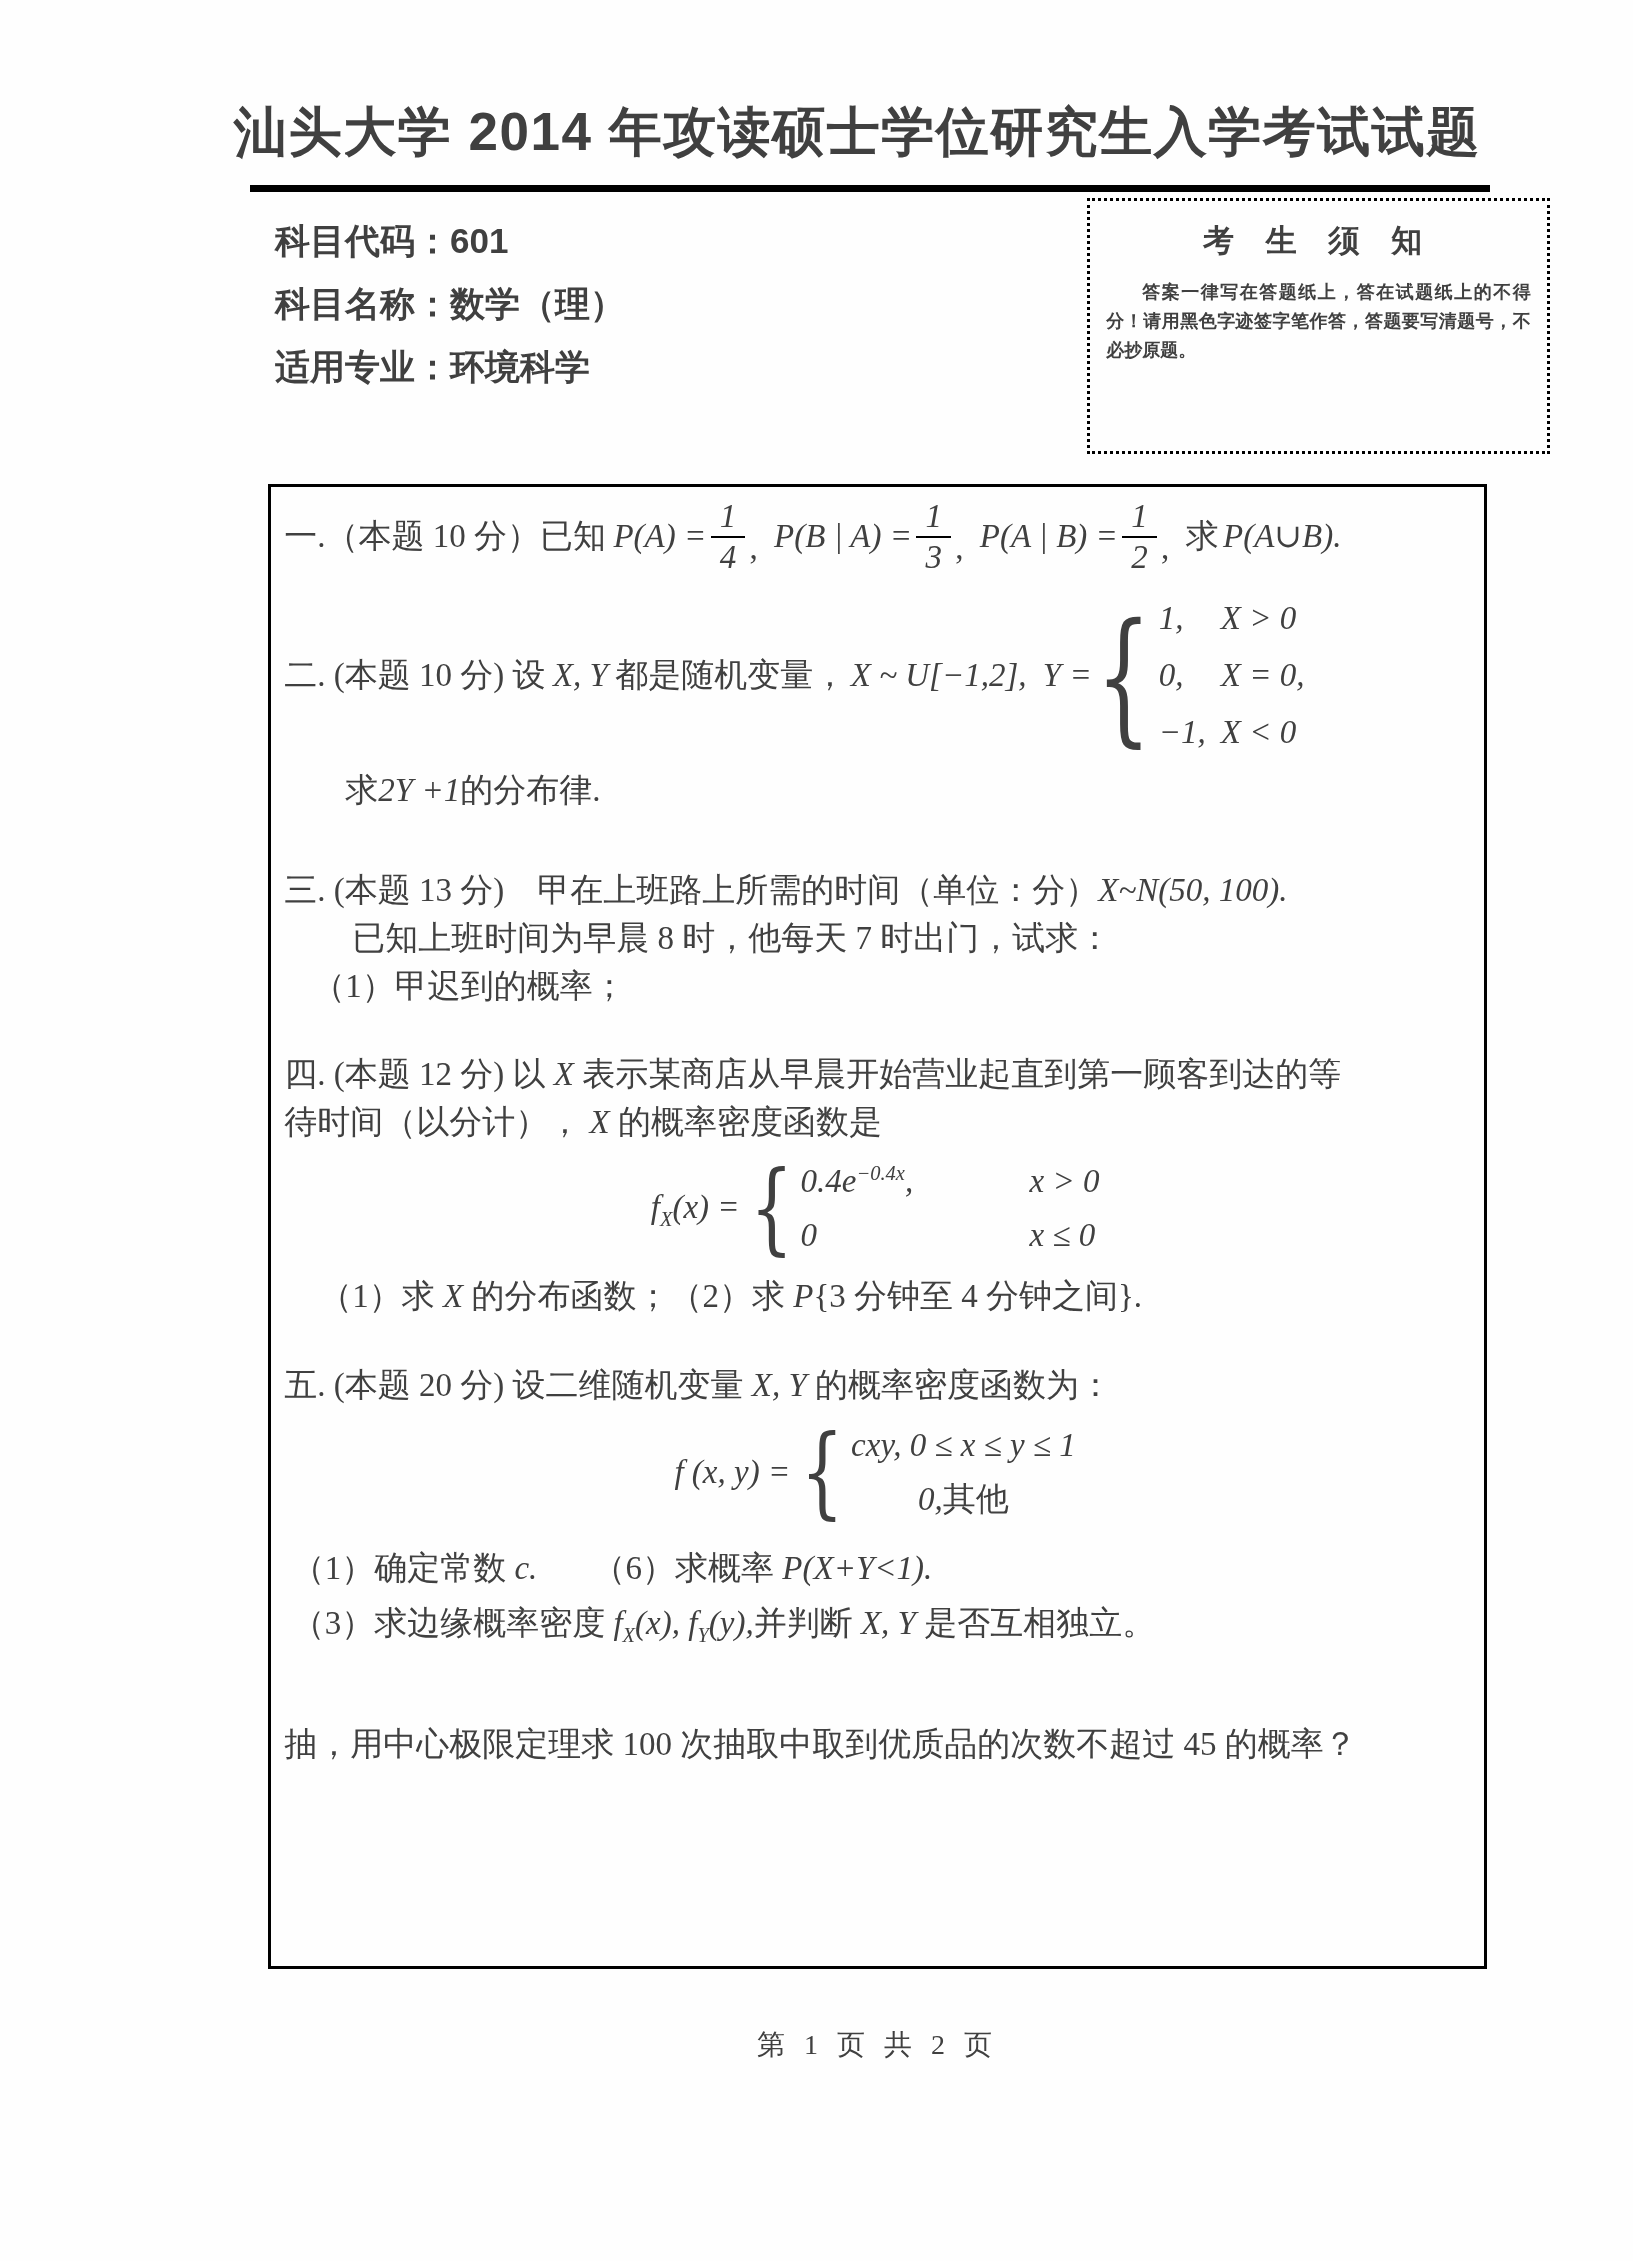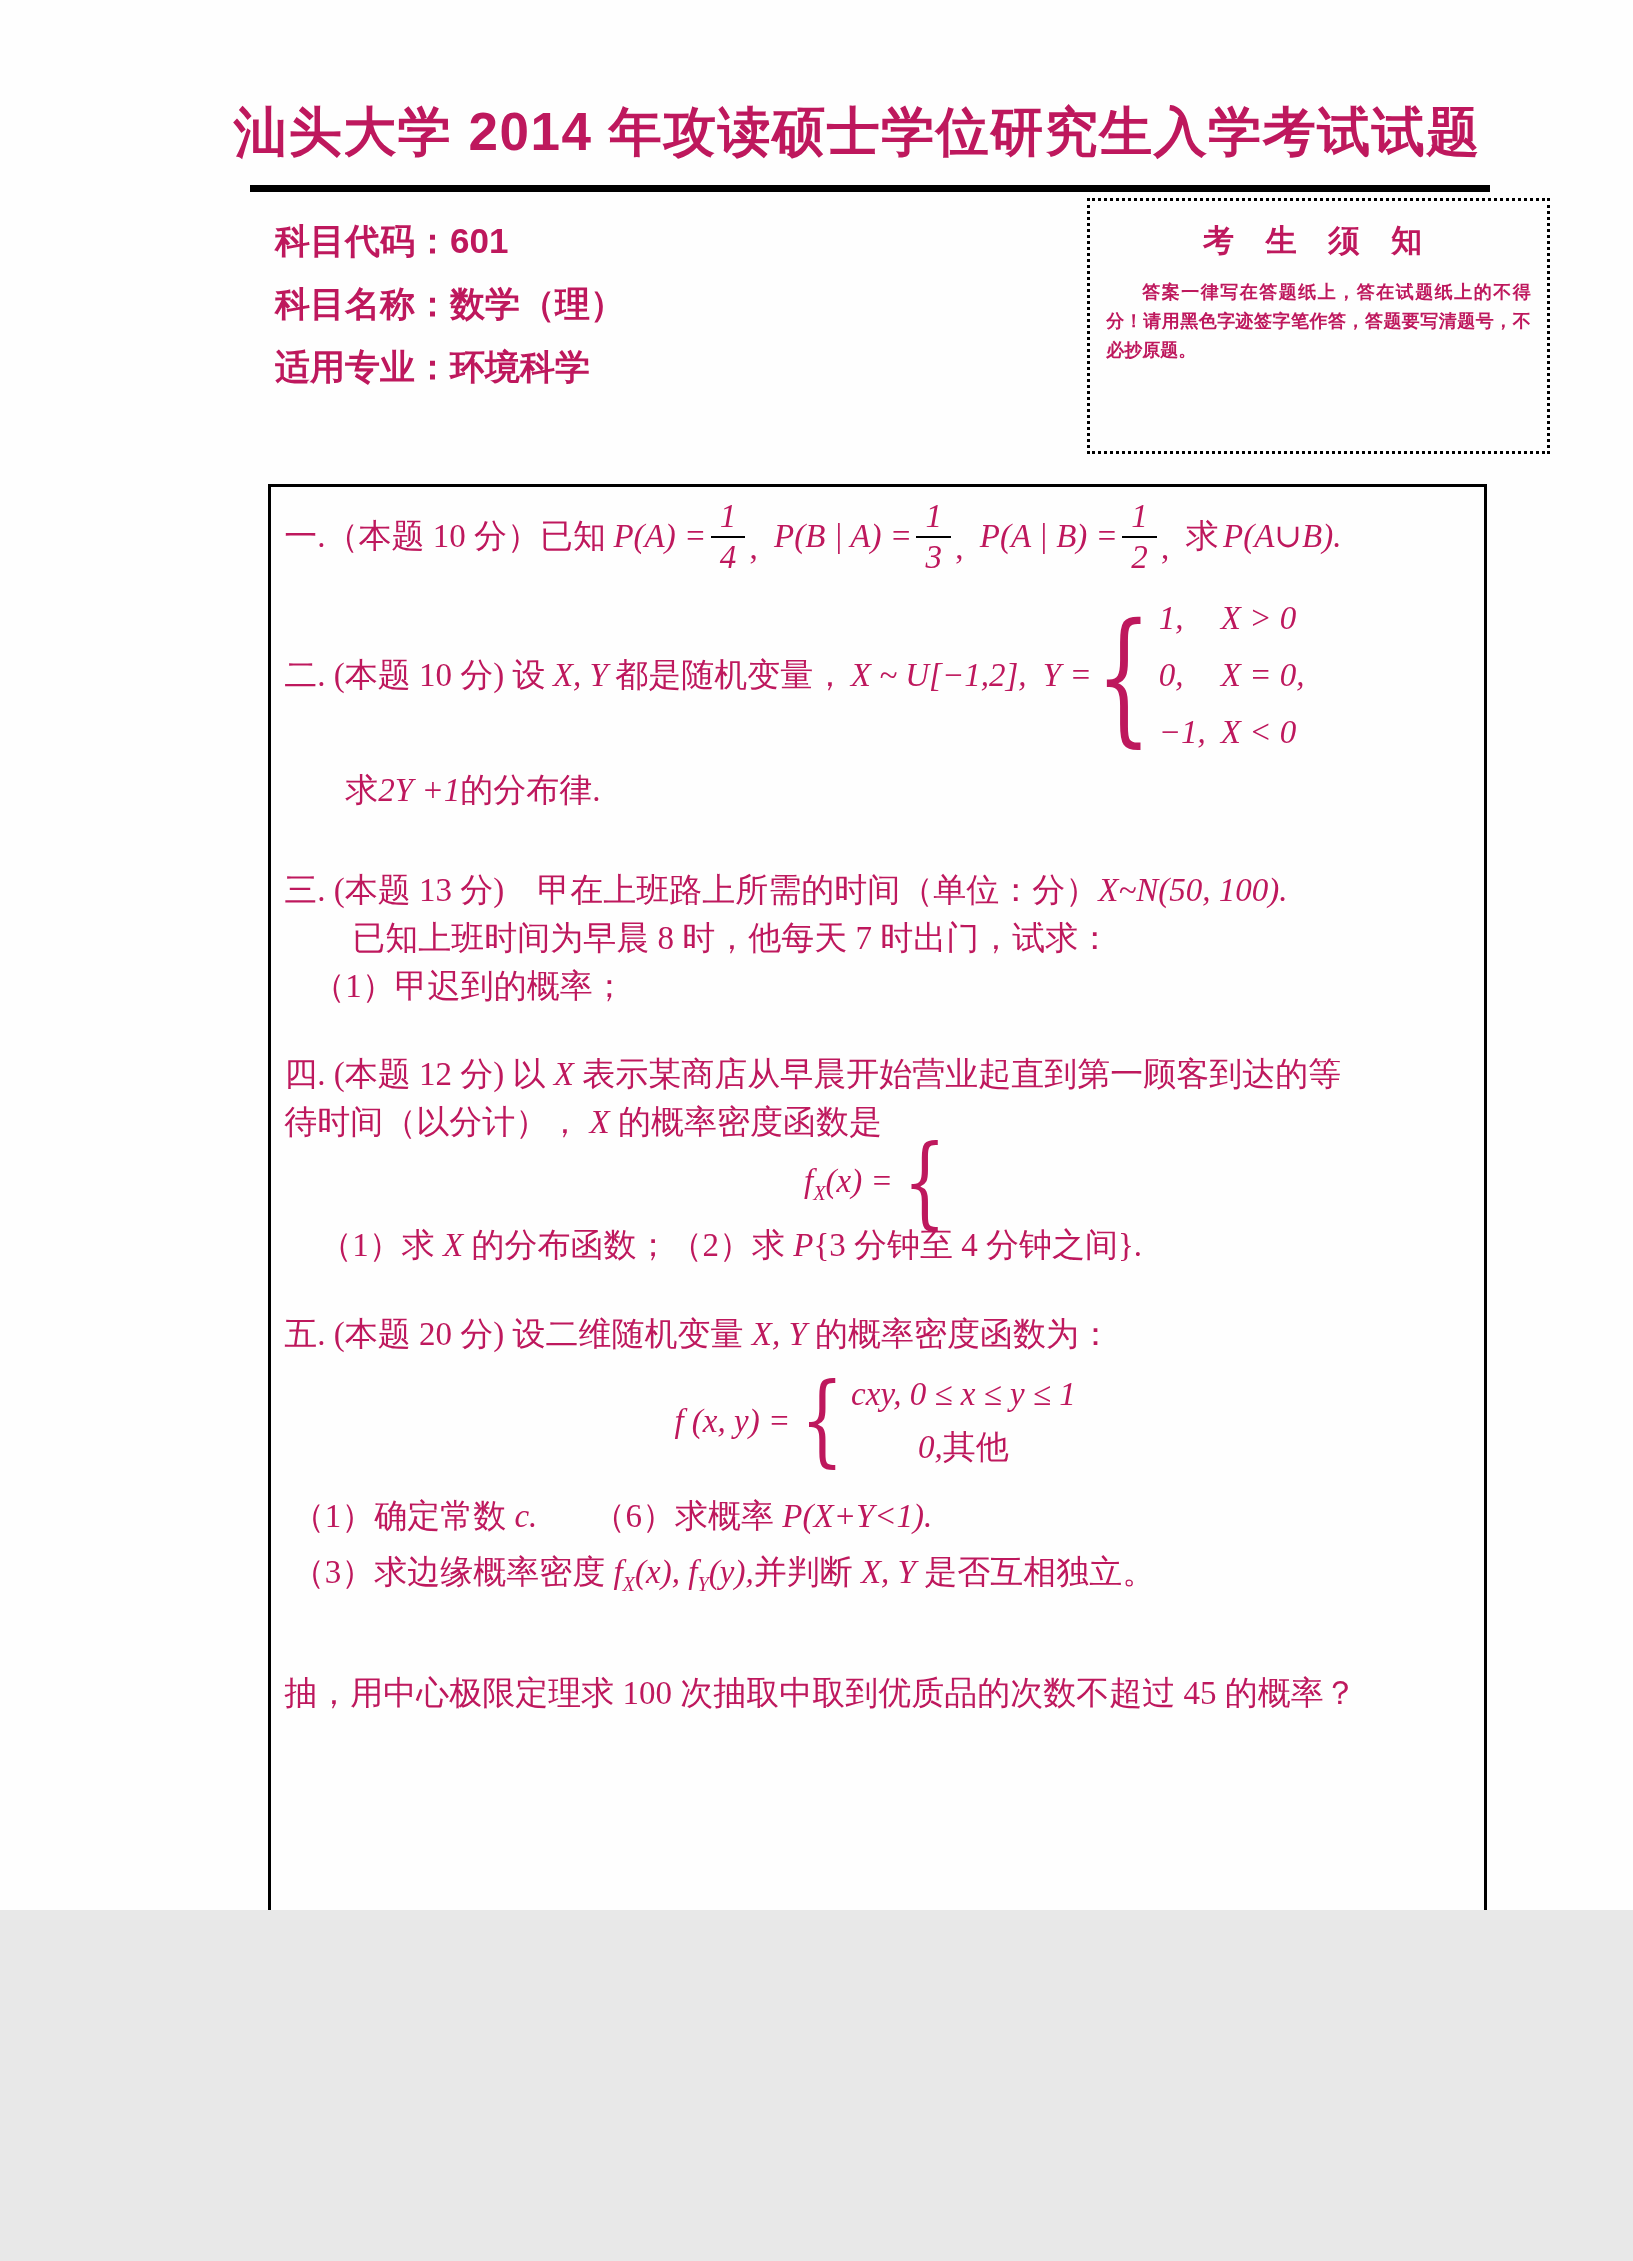--- a/index.html
+++ b/index.html
@@ -1,17 +1,17 @@
 <!DOCTYPE html>
 <html style="font-size:12px"><head>
 <meta charset="utf-8">
 <style>
   html,body{margin:0;padding:0;background:#e8e8e8;}
   .page{
-    position:relative;width:1634px;height:1910px;background:#fefefe;color:#be185d;
+    position:relative;width:1634px;height:2261px;background:#fefefe;color:#404040;
     font-family:"Liberation Serif","DejaVu Serif",serif;overflow:hidden;
   }
   
   .title{
     position:absolute;top:102px;left:185px;width:1345px;margin:0;text-align:center;
     font:bold 53px/1.15 "Liberation Sans","DejaVu Sans",sans-serif;letter-spacing:1.5px;
   }
   .title-rule{position:absolute;top:185px;left:250px;width:1240px;height:6.7px;background:#000;}
   .meta{position:absolute;top:222px;left:275px;font:bold 35px/1.1 "Liberation Sans","DejaVu Sans",sans-serif;}
   .meta-line{margin-bottom:24.4px;}
@@ -156,20 +156,30 @@
         <span>表示某商店从早晨开始营业起直到第一顾客到达的等</span>
       </div>
       <div>
         <span>待时间（以分计），</span>
         <span class="math">X</span>
         <span>的概率密度函数是</span>
       </div>
       <div class="formula">
         <span class="flhs math"><span>f</span><sub>X</sub><span>(x) =</span></span>
         <span class="brace brace-2">{</span>
+        <span class="frows">
+          <span class="frow">
+            <span class="c1 math"><span>0.4e</span><sup>−0.4x</sup><span>,</span></span>
+            <span class="math">x &gt; 0</span>
+          </span>
+          <span class="frow">
+            <span class="c1 math">0</span>
+            <span class="math">x ≤ 0</span>
+          </span>
+        </span>
       </div>
       <div class="q4-items">
         <span>（1）求</span>
         <span class="math">X</span>
         <span>的分布函数；（2）求</span>
         <span class="math">P</span><span>{3 分钟至 4 分钟之间}.</span>
       </div>
     </div>
 
     <div class="q5">

